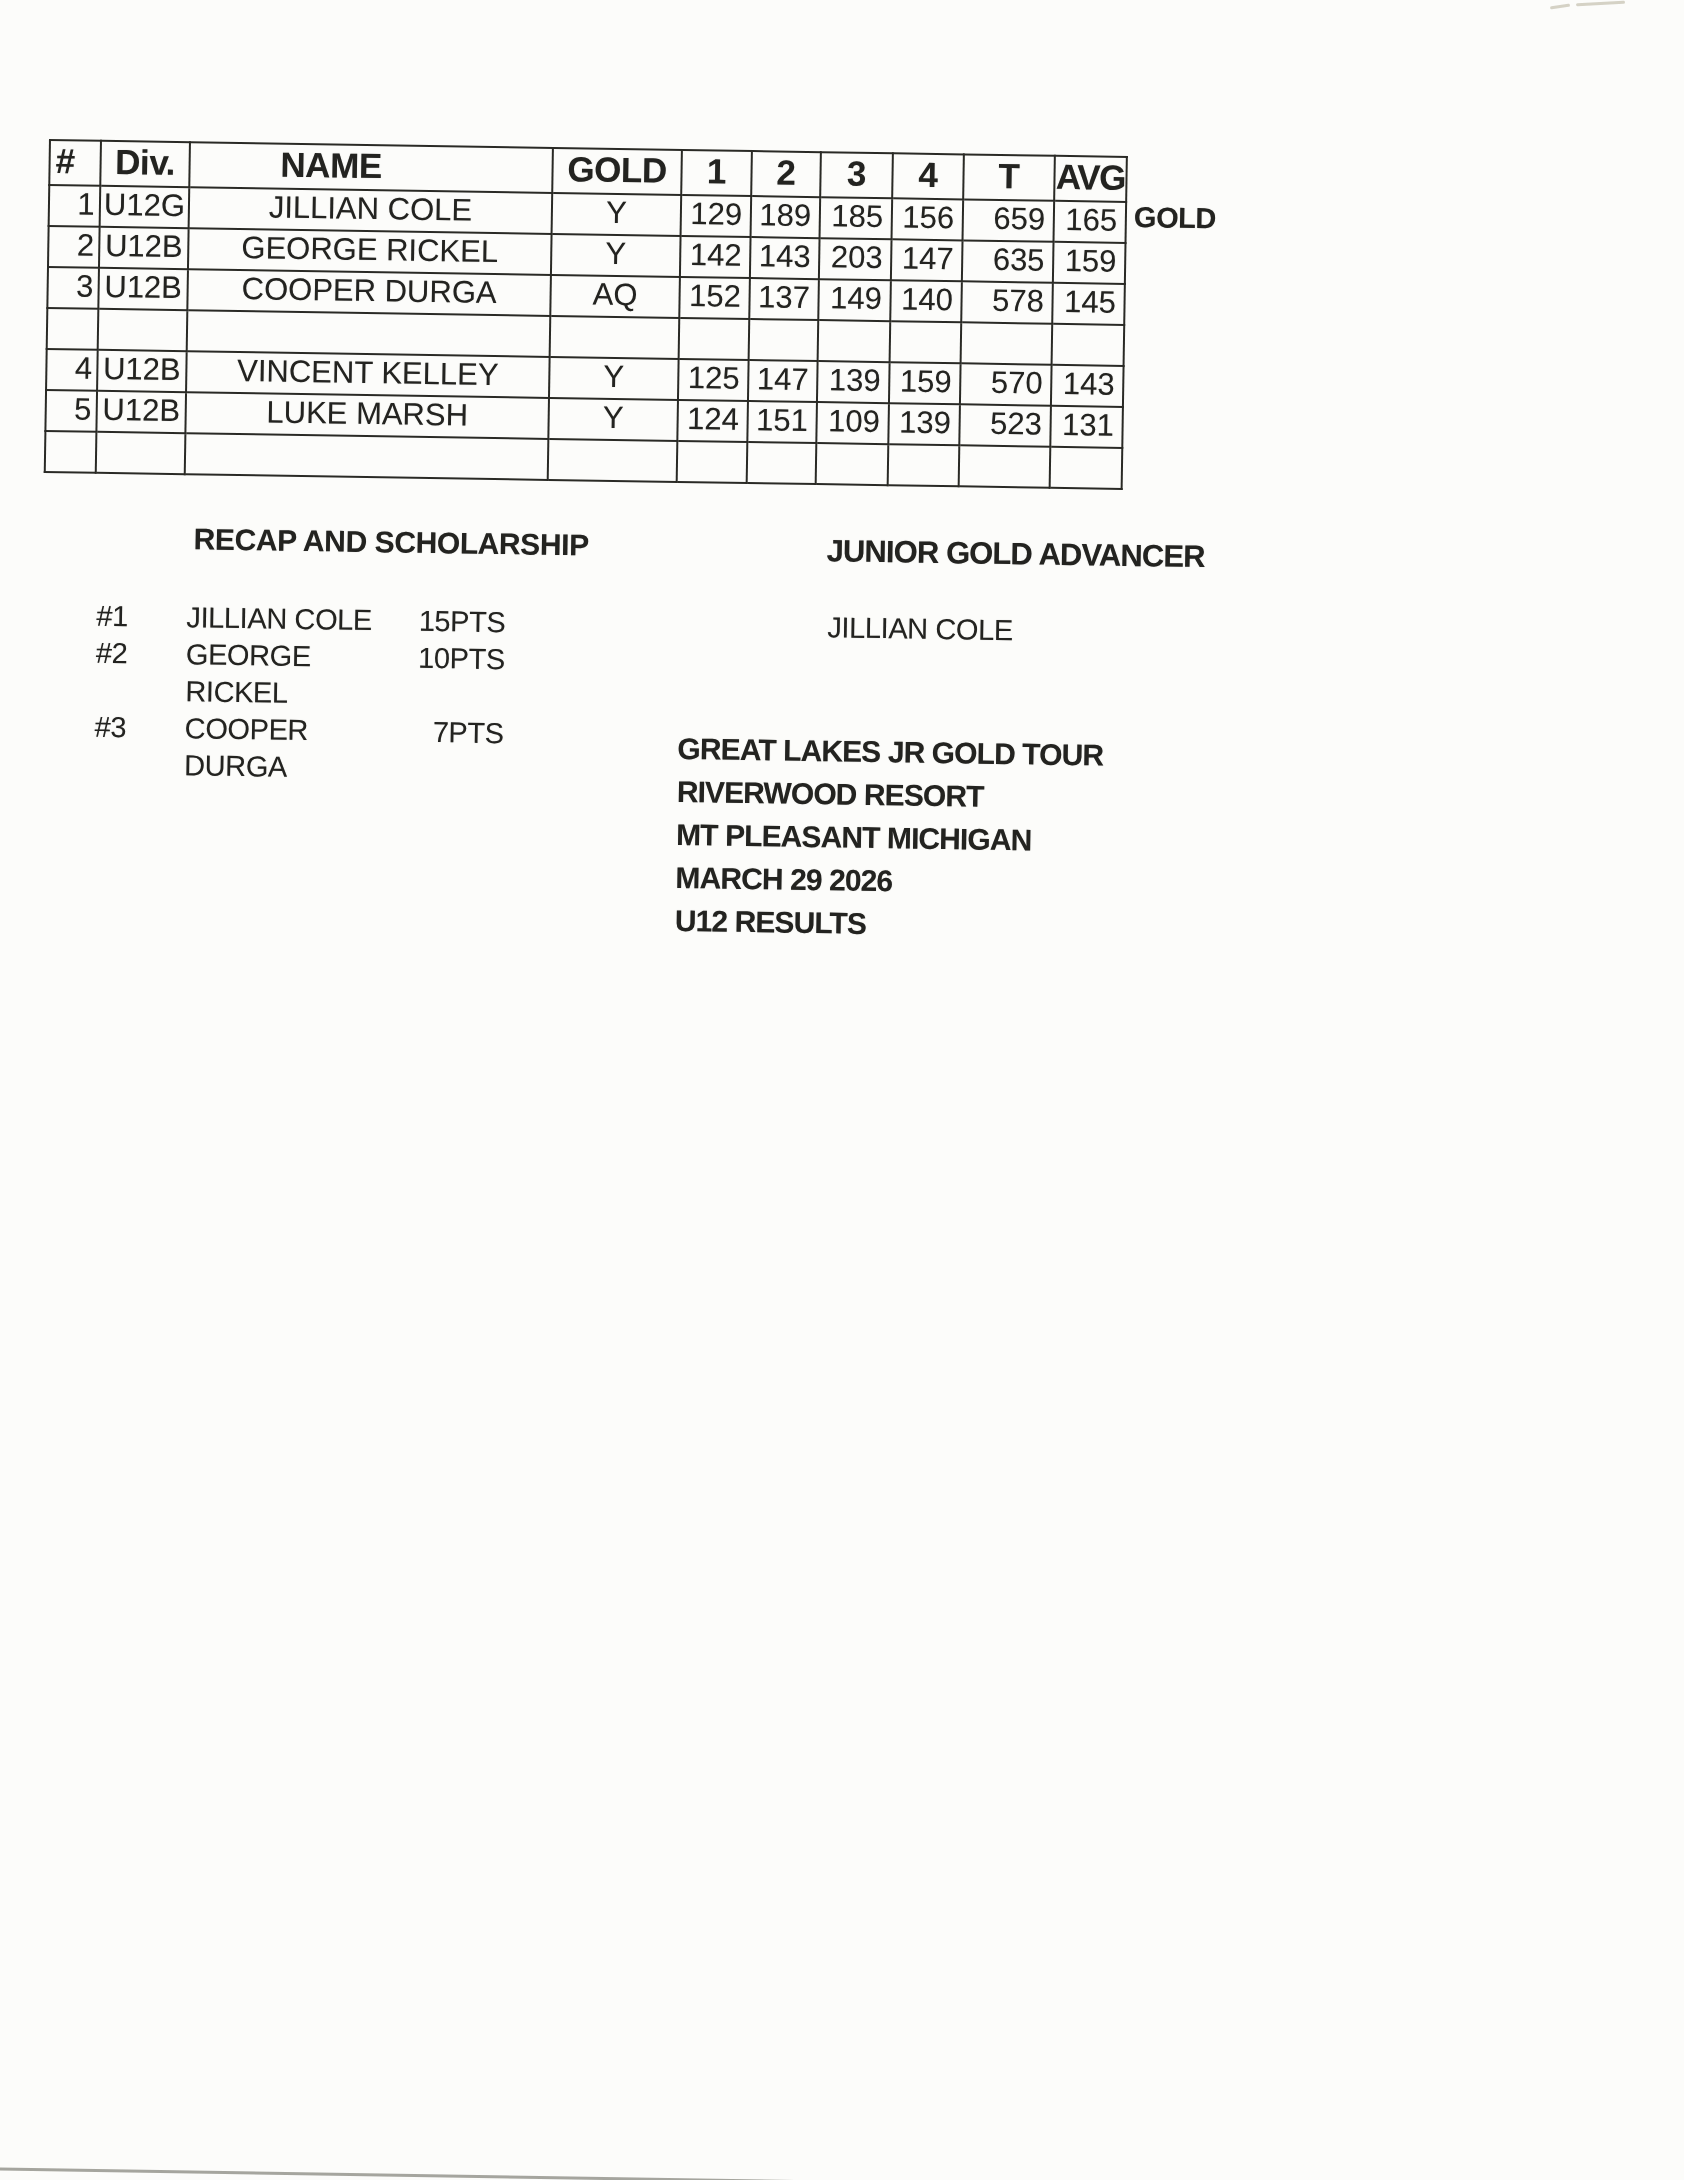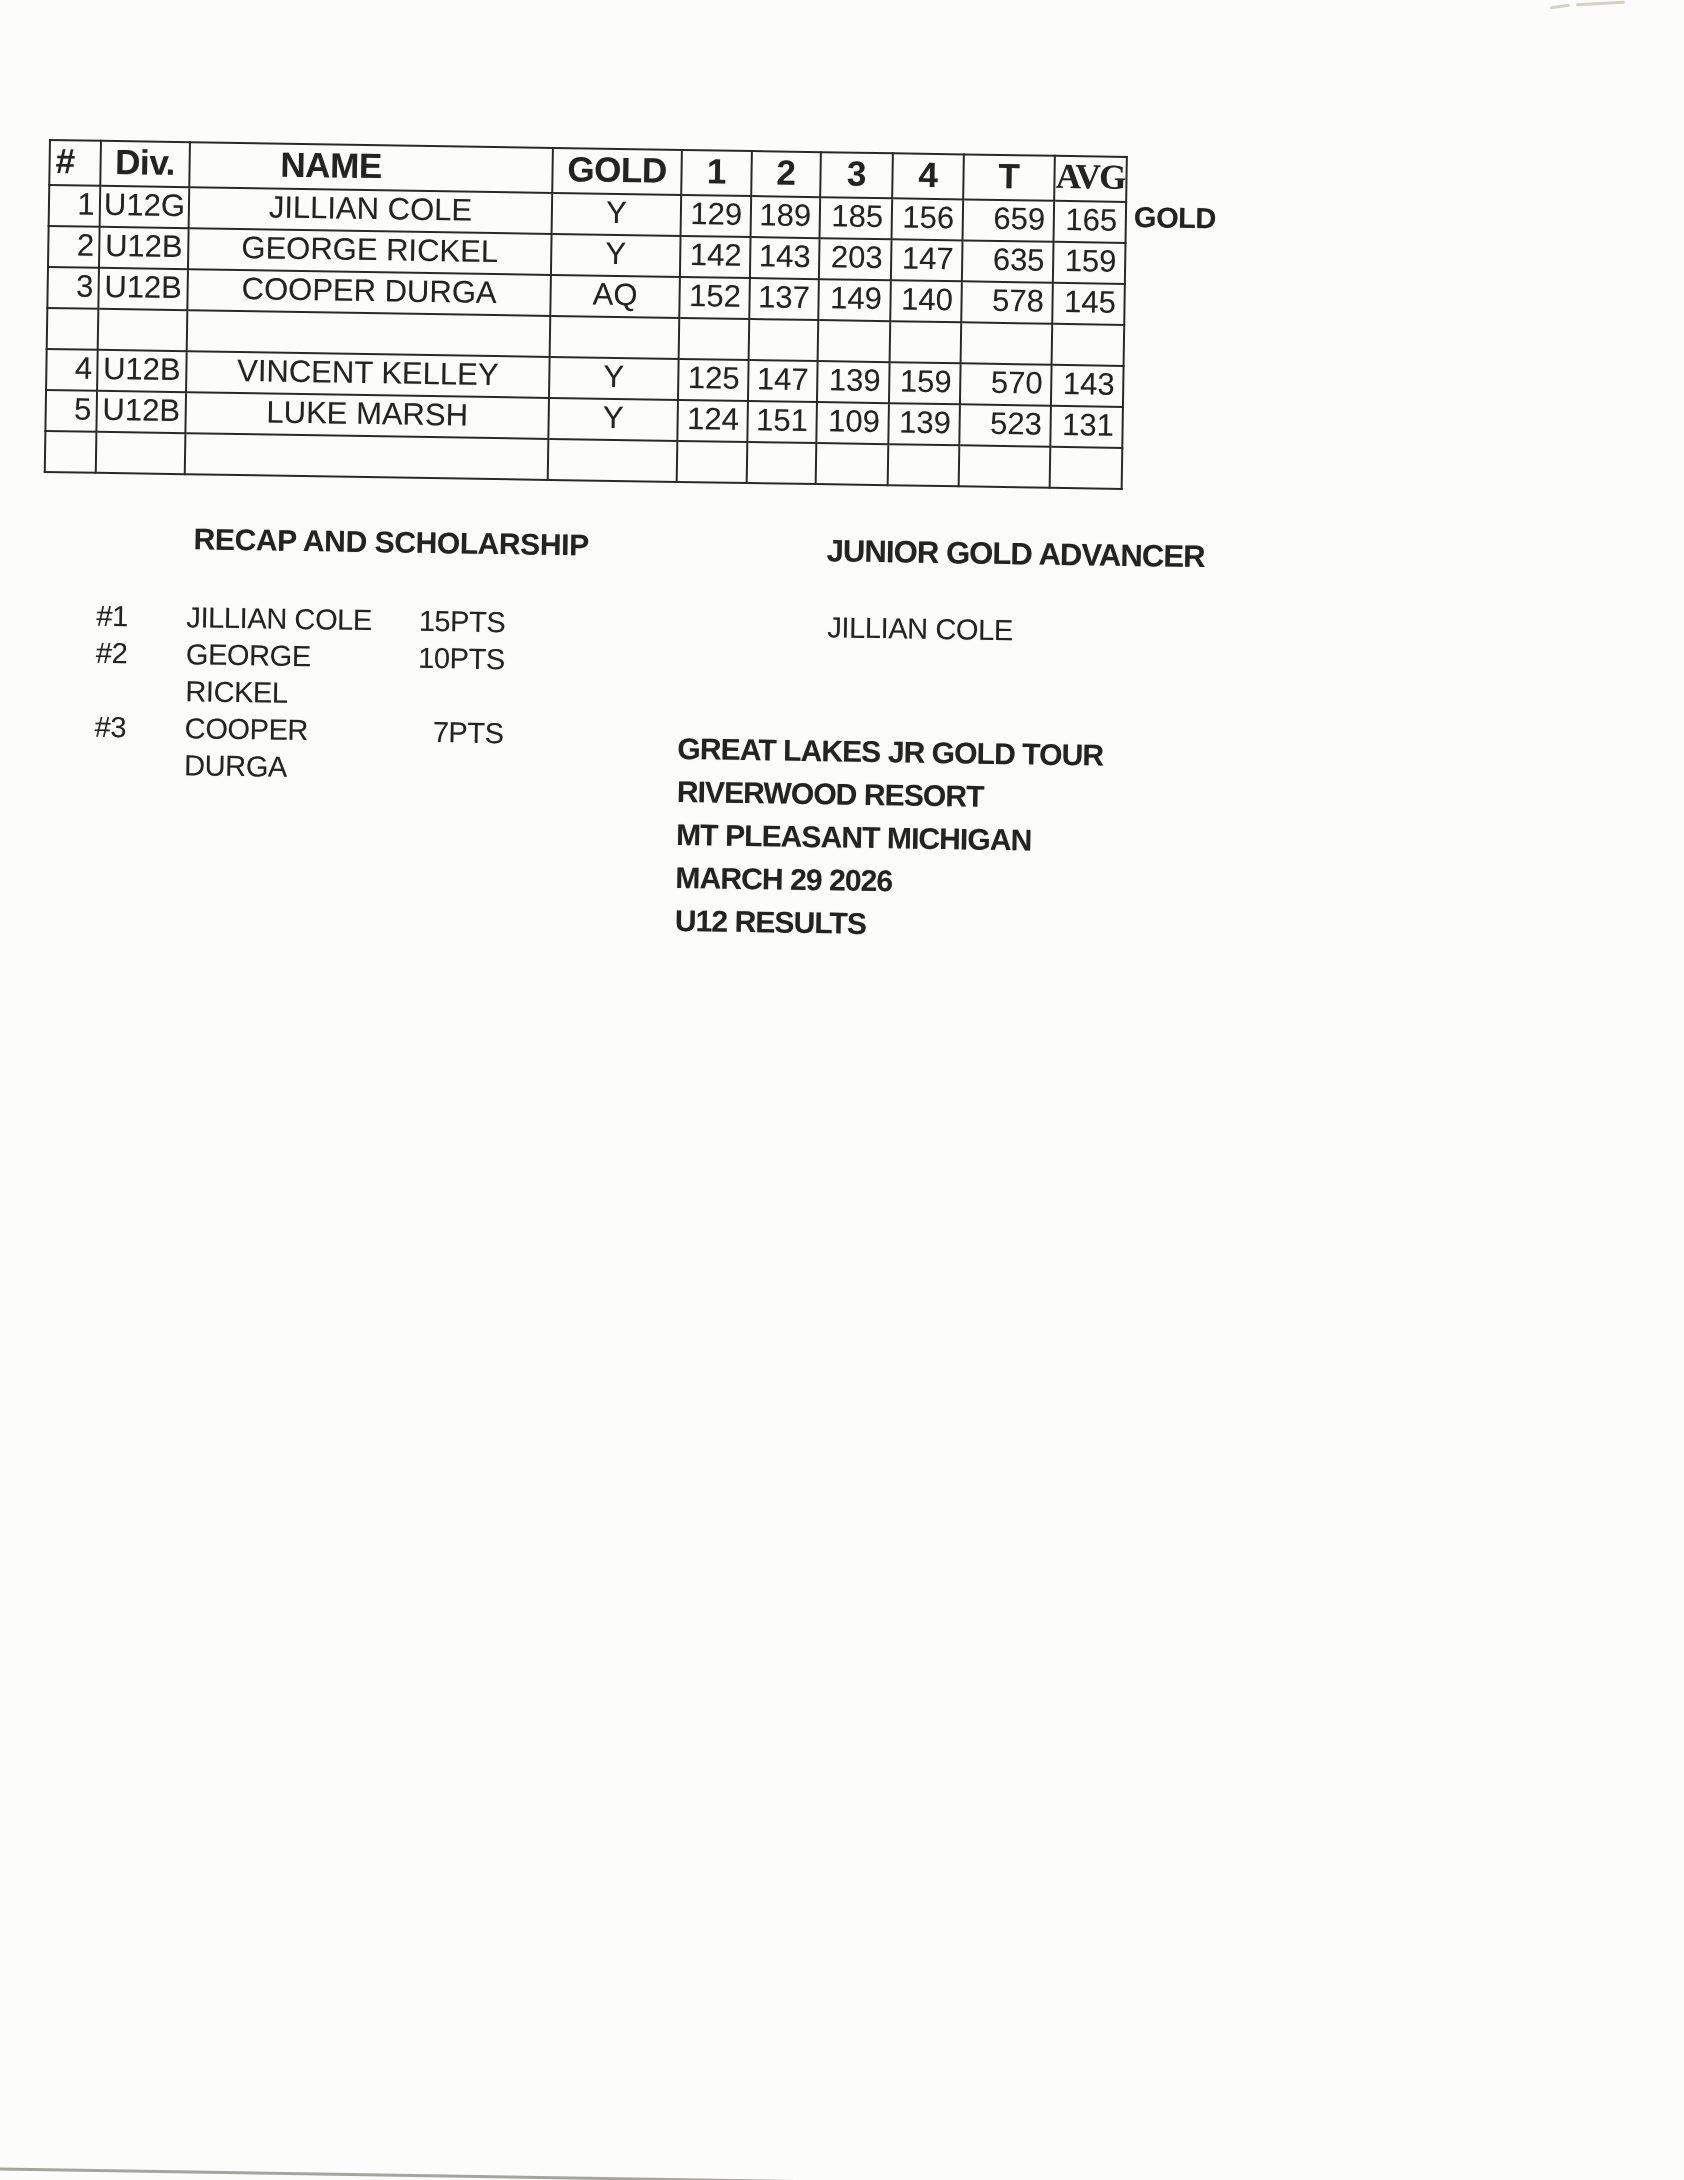--- a/index.html
+++ b/index.html
@@ -33,21 +33,21 @@
     white-space: nowrap;
     color: #232320;
   }
   table.results thead tr { height: 42px; }
   table.results tbody tr { height: 41px; }
   table.results th {
     font-size: 35px; font-weight: bold; letter-spacing: -0.4px;
     text-align: center;
   }
   table.results th.h-num { text-align: left; padding-left: 5.1px; }
-  table.results th.h-avg { letter-spacing: -1.3px; font-family: Liberation Serif, serif; }
+  table.results th.h-avg { letter-spacing: -1.3px; }
   table.results th.h-name span { position: relative; left: -40px; }
   table.results td { font-size: 31px; }
   td.al-r  { text-align: right; padding-right: 7.7px !important; }
   td.al-rn { text-align: right; padding-right: 4.3px !important; }
   td.al-c  { text-align: center; }
 
   .gold-side {
     position: absolute; left: 1135px; top: 184px;
     font-size: 29px; font-weight: bold; letter-spacing: -0.4px;
   }

